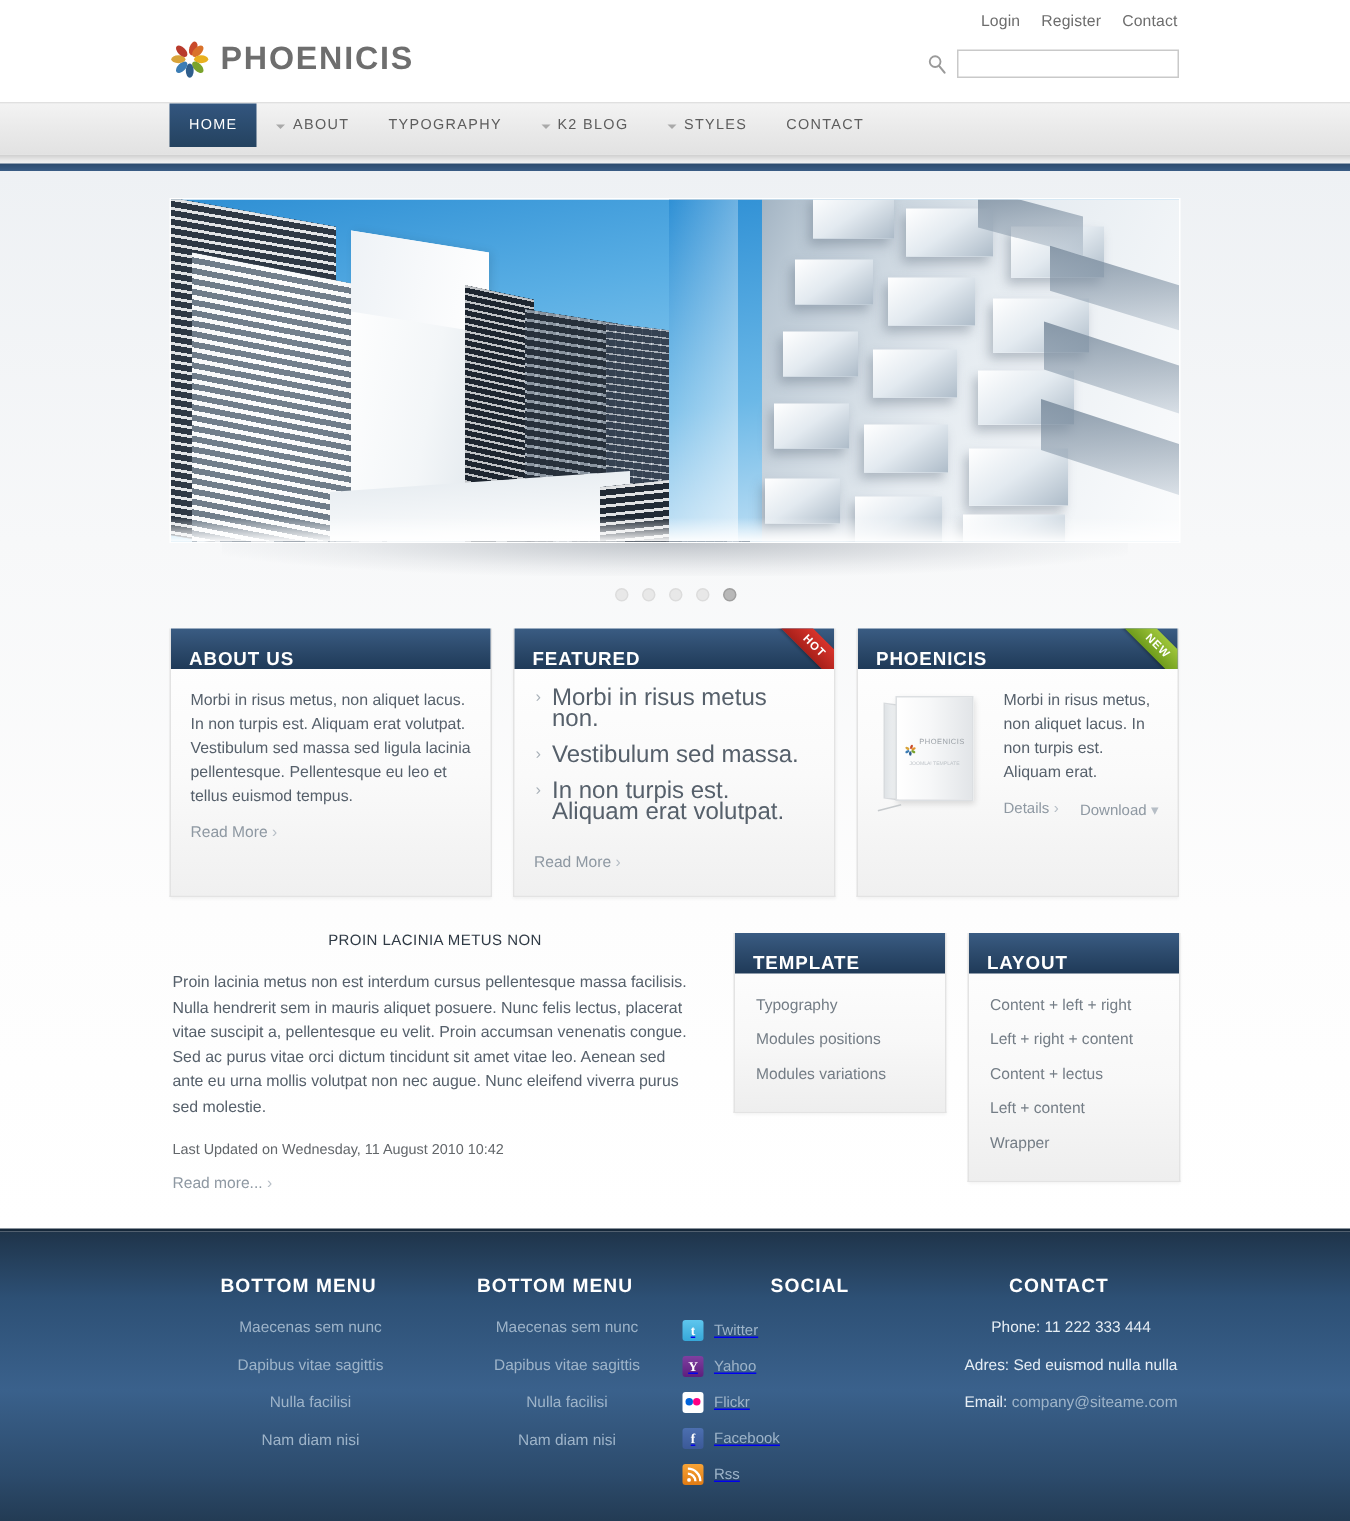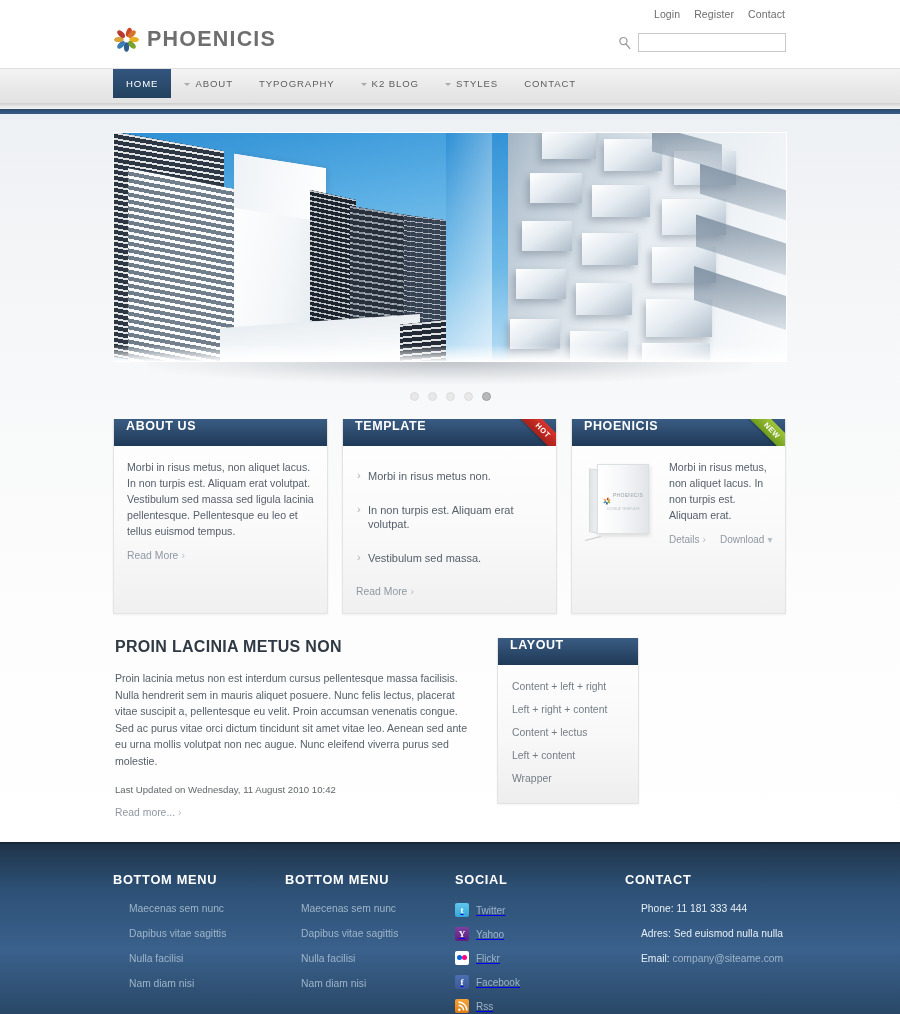--- a/index.html
+++ b/index.html
@@ -229,21 +229,21 @@
     width: 215px;
     background: linear-gradient(to bottom,#ffffff 0%, #fafafa 55%, #f0f0f0 100%);
     border: 1px solid #e3e3e3;
     border-top: none;
     position: relative;
     box-shadow: 0 1px 2px rgba(0,0,0,.05);
   }
   .mod-head {
     height: 27px;
     background: linear-gradient(to bottom,#3a5c83 0%, #2d4b6d 48%, #1f3a58 100%);
-    display: flex; align-items: flex-start;
+    display: flex; align-items: flex-end;
     padding-left: 12px;
     position: relative;
     overflow: hidden;
   }
   .mod-head-title {
     color: #ffffff; font-size: 12.5px; font-weight: bold;
     letter-spacing: .6px;
   }
   .ribbon {
     position: absolute; right: -24px; top: 4px;
@@ -254,22 +254,22 @@
     box-shadow: 0 1px 2px rgba(0,0,0,.3);
   }
   .ribbon.hot { background: linear-gradient(to bottom,#d8342c,#a8201a); }
   .ribbon.new { background: linear-gradient(to bottom,#9fc63a,#6f9c1c); }
   .mod-body { padding: 13px 13px 14px 13px; }
   .mod-body p {
     font-size: 10.6px; line-height: 16px; color: #56606b;
   }
   .mod-list { list-style: none; }
   .mod-list li {
-    font-size: 11px; color: #56606b;
-    padding: 0 0 10px 12px; position: relative; line-height: 14px; margin-top: 10px;
+    font-size: 16px; color: #56606b;
+    padding: 0 0 10px 12px; position: relative; line-height: 14px;
   }
   .mod-list li::before {
     content: "›";
     position: absolute; left: 1px; top: -1px;
     color: #a8b0b8; font-size: 11px;
   }
   .readmore {
     display: inline-block; margin-top: 11px;
     font-size: 10.4px; color: #8e98a2; text-decoration: none;
   }
@@ -310,22 +310,22 @@
   .prod-links { margin-top: 11px; display: flex; gap: 14px; }
   .prod-links a {
     font-size: 10px; color: #8e98a2; text-decoration: none;
   }
   .prod-links .arr { color: #b6bec6; margin-left: 3px; }
 
   
   .mainrow { display: flex; gap: 14px; margin-top: 24px; }
   .article { width: 360px; padding-left: 2px; }
   .article h2 {
-    font-size: 16px; color: #2f3a45; letter-spacing: .3px;
-    font-weight: bold; margin-bottom: 14px;
+    font-size: 10px; color: #2f3a45; letter-spacing: .3px;
+    font-weight: normal; margin-bottom: 14px; text-align: center;
   }
   .article p.body {
     font-size: 10.6px; line-height: 16.5px; color: #56606b;
   }
   .article .updated {
     font-size: 9.6px; color: #62666a; margin-top: 15px;
   }
   .article .readmore { margin-top: 12px; }
 
   .sidecol { display: flex; gap: 14px; margin-left: 10px; }
@@ -344,21 +344,21 @@
 
   
   .footer {
     width: 900px; min-height: 190px;
     background: linear-gradient(to bottom, #1f344a 0%, #2d5075 22%, #3a618c 52%, #2c4b6c 80%, #20364c 100%);
     border-top: 2px solid #16283a;
     padding: 28px 0 24px 0;
     position: relative;
   }
   .footer-inner { width: 674px; margin: 0 auto; display: flex; }
-  .fcol { flex: none; }
+  .fcol { flex: none; text-align: center; }
   .fcol h3 {
     color: #ffffff; font-size: 12.8px; font-weight: bold;
     letter-spacing: .7px; margin-bottom: 16px;
   }
   .fcol a.flink, .fcol div.fline {
     display: block; color: #9eb4c9; font-size: 10.3px;
     text-decoration: none; margin-bottom: 14px; padding-left: 16px;
   }
   .fcol .fline b { color: #e6eef5; font-weight: normal; }
   .social-item {
@@ -529,28 +529,28 @@
         <div class="mod-body">
           <p>Morbi in risus metus, non aliquet lacus. In non turpis est. Aliquam erat volutpat. Vestibulum sed massa sed ligula lacinia pellentesque. Pellentesque eu leo et tellus euismod tempus.</p>
           <a class="readmore" href="#">
             <span>Read More</span><span class="arr">›</span>
           </a>
         </div>
       </div>
 
       <div class="mod">
         <div class="mod-head">
-          <span class="mod-head-title">TEMPLATE</span>
+          <span class="mod-head-title">FEATURED</span>
           <span class="ribbon hot">HOT</span>
         </div>
         <div class="mod-body">
           <ul class="mod-list">
             <li>Morbi in risus metus non.</li>
+            <li>Vestibulum sed massa.</li>
             <li>In non turpis est. Aliquam erat volutpat.</li>
-            <li>Vestibulum sed massa.</li>
           </ul>
           <a class="readmore" href="#">
             <span>Read More</span><span class="arr">›</span>
           </a>
         </div>
       </div>
 
       <div class="mod">
         <div class="mod-head">
           <span class="mod-head-title">PHOENICIS</span>
@@ -603,20 +603,30 @@
         <h2>PROIN LACINIA METUS NON</h2>
         <p class="body">Proin lacinia metus non est interdum cursus pellentesque massa facilisis. Nulla hendrerit sem in mauris aliquet posuere. Nunc felis lectus, placerat vitae suscipit a, pellentesque eu velit. Proin accumsan venenatis congue. Sed ac purus vitae orci dictum tincidunt sit amet vitae leo. Aenean sed ante eu urna mollis volutpat non nec augue. Nunc eleifend viverra purus sed molestie.</p>
         <div class="updated">Last Updated on Wednesday, 11 August 2010 10:42</div>
         <a class="readmore" href="#">
           <span>Read more...</span><span class="arr">›</span>
         </a>
       </div>
 
       <div class="sidecol">
 
+        <div class="sidemod">
+          <div class="mod-head">
+            <span class="mod-head-title">TEMPLATE</span>
+          </div>
+          <div class="sidemod-body">
+            <a href="#">Typography</a>
+            <a href="#">Modules positions</a>
+            <a href="#">Modules variations</a>
+          </div>
+        </div>
 
         <div class="sidemod">
           <div class="mod-head">
             <span class="mod-head-title">LAYOUT</span>
           </div>
           <div class="sidemod-body">
             <a href="#">Content + left + right</a>
             <a href="#">Left + right + content</a>
             <a href="#">Content + lectus</a>
             <a href="#">Left + content</a>
@@ -677,21 +687,21 @@
           </svg>
         </span>
         <span class="lbl">Rss</span>
       </a>
     </div>
 
     <div class="fcol" style="width:162px;">
       <h3>CONTACT</h3>
       <div class="fline">
         <b>Phone:</b>
-        <b>11 181 333 444</b>
+        <b>11 222 333 444</b>
       </div>
       <div class="fline">
         <b>Adres:</b>
         <b>Sed euismod nulla nulla</b>
       </div>
       <div class="fline">
         <b>Email:</b>
         <span>company@siteame.com</span>
       </div>
     </div>

